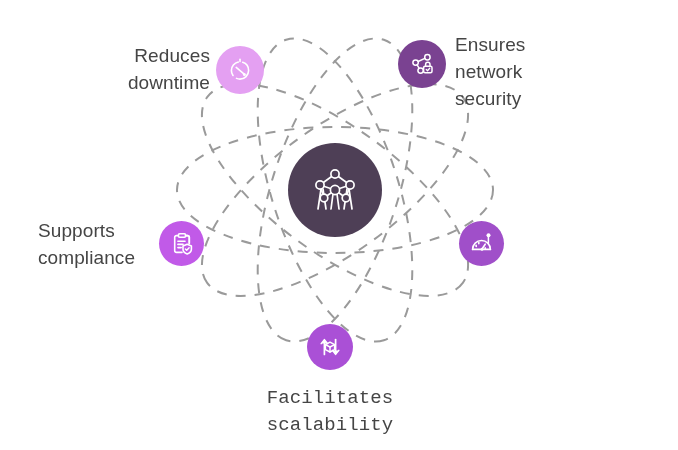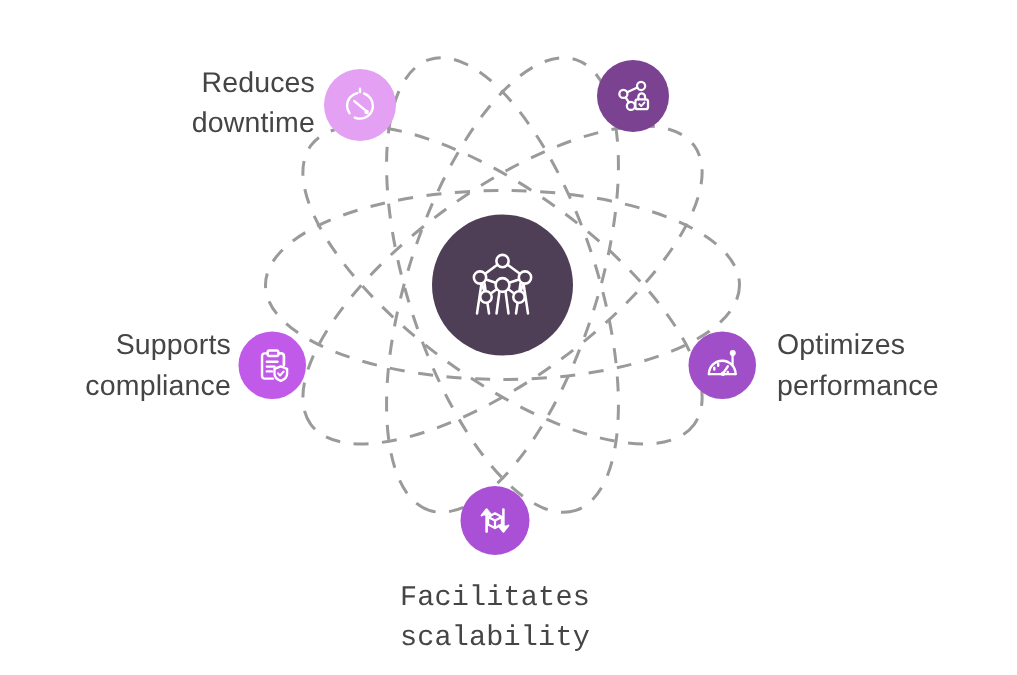--- a/index.html
+++ b/index.html
@@ -51,21 +51,21 @@
   .label {
     position: absolute;
     color: #454545;
     font-size: 19px;
     line-height: 1.42;
     letter-spacing: 0.1px;
     white-space: pre-line;
   }
   .lbl-downtime   { left: 118px; top: 43px;  width: 92px; text-align: right; }
   .lbl-security   { left: 455px; top: 32px;  width: 120px; text-align: left; }
-  .lbl-compliance { left: 38px;  top: 218px; width: 116px; text-align: right; }
+  .lbl-compliance { left: 38px;  top: 218px; width: 116px; }
   .lbl-optimize   { left: 518px; top: 218px; width: 140px; text-align: left; }
   .lbl-scale      { left: 250px; top: 385px; width: 160px; text-align: center; font-family: Liberation Mono, monospace; }
 </style>
 </head>
 <body>
 
 <div id="canvas">
 
   <svg class="orbit-layer" viewBox="0 0 678 450">
     <g fill="none" stroke="#9a9a9a" stroke-width="2" stroke-dasharray="10 9" stroke-linecap="butt">
@@ -124,20 +124,23 @@
         <circle cx="6.6" cy="11.6" r="2.7"></circle>
         <circle cx="11.6" cy="19.6" r="2.7"></circle>
         <path d="M9.1 10.5 L15.9 7.4"></path>
         <path d="M8.1 13.9 L10.2 17.3"></path>
         <rect x="14.6" y="15.2" width="8.4" height="6.6" rx="1.5"></rect>
         <path d="M16.6 15.2 V13.4 a2.2 2.2 0 0 1 4.4 0 V15.2"></path>
         <path d="M17.2 18.4 l1.3 1.3 l2.2 -2.4" stroke-width="1.3"></path>
       </svg>
     </span>
   </div>
+  <div class="label lbl-security">Ensures
+network
+security</div>
 
   <div class="node n-compliance">
     <span>
       <svg width="26" height="26" viewBox="0 0 26 26" fill="none" stroke="#ffffff" stroke-width="1.6" stroke-linecap="round" stroke-linejoin="round">
         <path d="M16.6 4.6 H18.6 a1.7 1.7 0 0 1 1.7 1.7 V12.4"></path>
         <path d="M20.3 12.4 V6.3 a1.7 1.7 0 0 0 -1.7 -1.7 H16.6"></path>
         <path d="M9.4 4.6 H7.4 a1.7 1.7 0 0 0 -1.7 1.7 V19.7 a1.7 1.7 0 0 0 1.7 1.7 H13"></path>
         <rect x="9.4" y="2.7" width="7.2" height="3.6" rx="1.2"></rect>
         <path d="M8.9 10.2 H16"></path>
         <path d="M8.9 13.4 H14"></path>
@@ -158,22 +161,20 @@
         <path d="M13 18 L16.2 13.2"></path>
         <circle cx="13" cy="18.2" r="1.5" fill="#ffffff" stroke="none"></circle>
         <path d="M7.2 15.4 l0 -1.2"></path>
         <path d="M9.8 12.8 l0 -1.2"></path>
         <path d="M16.2 18 l0 -1.1"></path>
         <path d="M19.4 5.4 L19.4 12.6" stroke-width="1.5"></path>
         <circle cx="19.5" cy="4.3" r="2" fill="#ffffff" stroke="none"></circle>
       </svg>
     </span>
   </div>
-  <div class="label lbl-optimize">Optimizes
-performance</div>
 
   <div class="node n-scale">
     <span>
       <svg width="26" height="26" viewBox="0 0 26 26" fill="none" stroke="#ffffff" stroke-width="1.5" stroke-linecap="round" stroke-linejoin="round">
         <path d="M7.4 20.4 L7.4 6.4" stroke-width="1.7"></path>
         <path d="M4.2 9.6 L7.4 5.6 L10.6 9.6" fill="#ffffff"></path>
         <path d="M18.6 5.6 L18.6 19.6" stroke-width="1.7"></path>
         <path d="M15.4 16.4 L18.6 20.4 L21.8 16.4" fill="#ffffff"></path>
         <path d="M13 8.2 L17.6 10.6 V15.6 L13 18 L8.4 15.6 V10.6 Z"></path>
         <path d="M8.4 10.6 L13 13 L17.6 10.6"></path>

